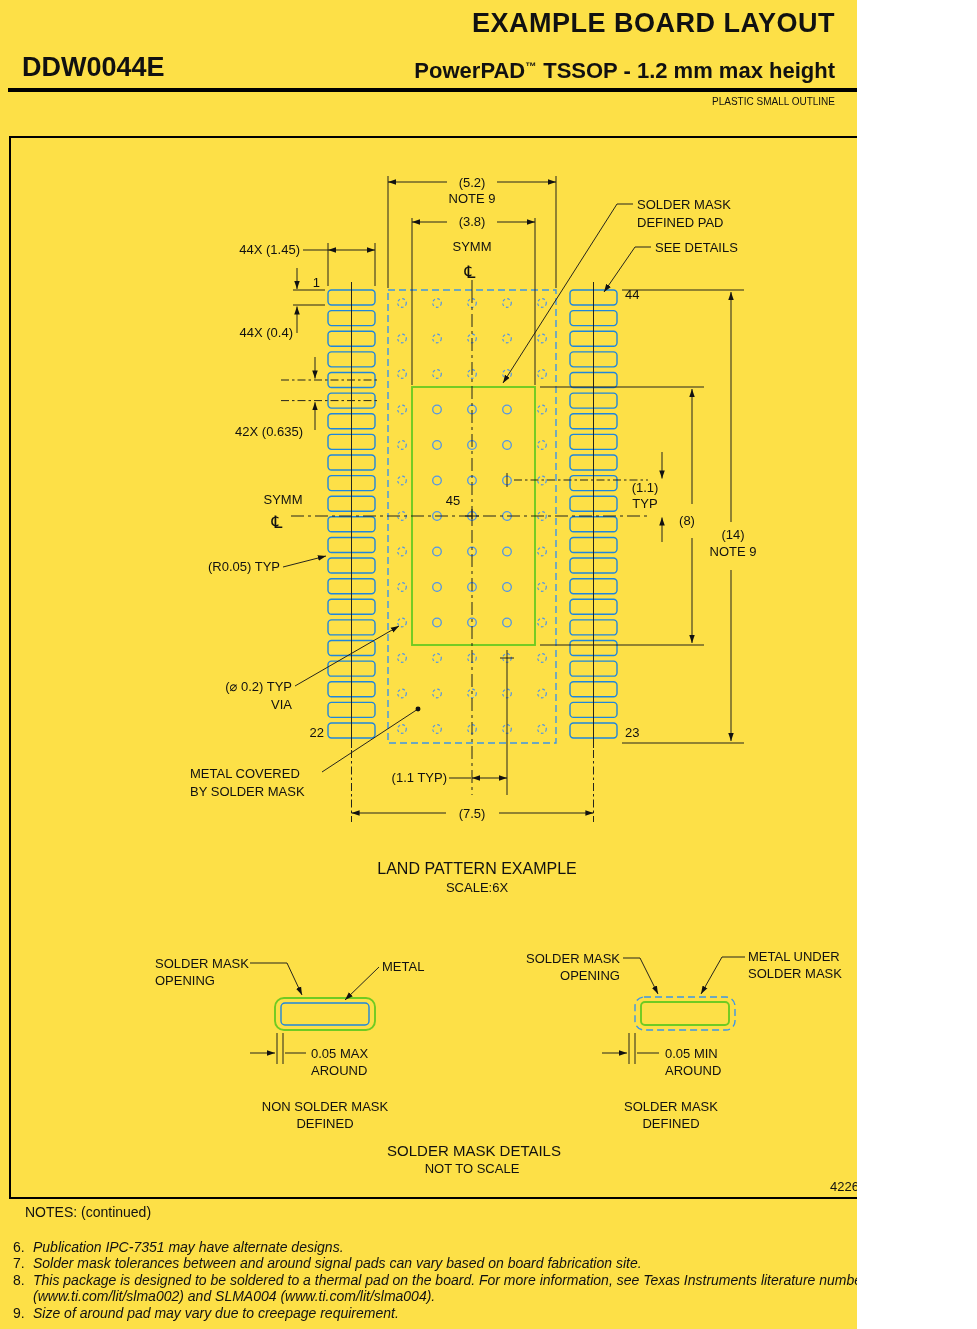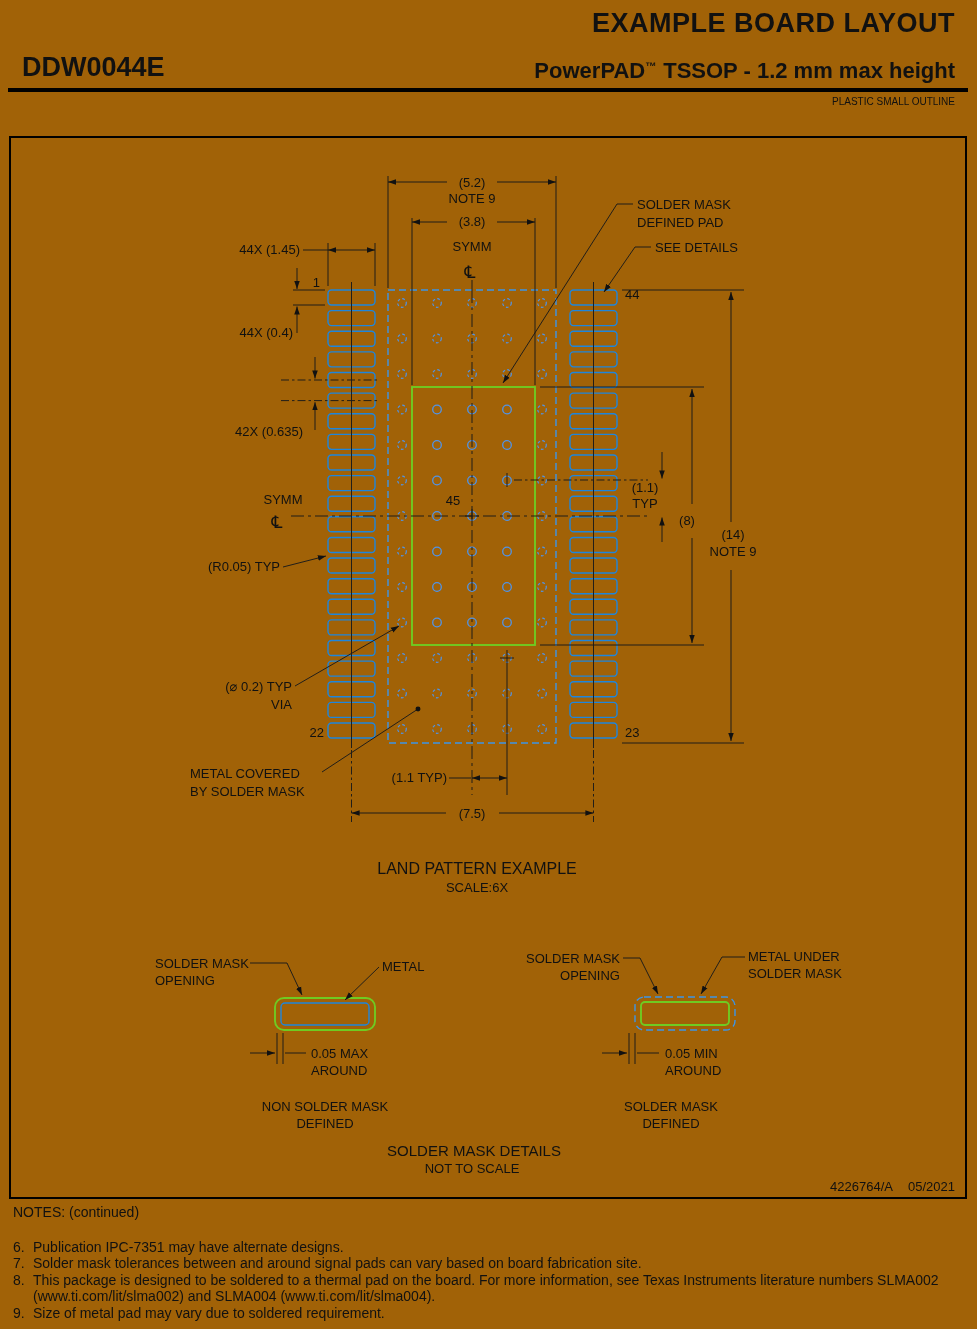--- a/index.html
+++ b/index.html
@@ -1,16 +1,16 @@
 <!DOCTYPE html>
 <html style="--copper: #1e86dd; --viablue: #4f94ea; --maskgreen: #6fcb22; --dashblue: #3d95e8;"><head>
 <meta charset="utf-8">
 <style>
   html,body{margin:0;padding:0;background:#ffffff;}
-  #page{position:relative;width:977px;height:1329px;background:#a16207;overflow:hidden;
+  #page{position:relative;width:857px;height:1329px;background:#fde047;overflow:hidden;
         font-family:"Liberation Sans",sans-serif;color:#111;}
   
   .hdr-title{position:absolute;top:8px;right:22px;font-size:27px;font-weight:bold;letter-spacing:.5px;}
   .hdr-part{position:absolute;top:52px;left:22px;font-size:27px;font-weight:bold;}
   .hdr-pkg{position:absolute;top:58px;right:22px;font-size:22px;font-weight:bold;}
   .hdr-pkg sup{font-size:11px;vertical-align:8px;font-weight:bold;}
   .pkg-rest{margin-left:7px;}
   .hdr-rule{position:absolute;top:88px;left:8px;width:960px;height:4px;background:#000;}
   .hdr-sub{position:absolute;top:96px;right:22px;font-size:10px;}
   
@@ -25,24 +25,24 @@
   .via-solid{fill:none;stroke:var(--viablue,#4f94ea);stroke-width:1.3;}
   .via-dash{fill:none;stroke:var(--viablue,#4f94ea);stroke-width:1.2;stroke-dasharray:2.7 2.3;}
   text{font-family:"Liberation Sans",sans-serif;font-size:13px;fill:#111;}
   .tm{text-anchor:middle;}
   .te{text-anchor:end;}
   .big{font-size:16px;}
   .med{font-size:15px;}
   .clsym{font-family:"DejaVu Sans",sans-serif;font-size:17px;}
   
   .notes{position:absolute;left:13px;top:1204px;width:948px;font-size:14px;line-height:16.5px;}
-  .notes-head{margin:0 0 18px 0;}
+  .notes-head{margin:0 0 18px 12px;}
   .note{display:flex;}
   .note-num{width:20px;flex:none;}
-  .note-txt{width:920px;}
+  .note-txt{width:920px;font-style:italic;}
 </style>
 </head>
 <body>
 
 <div id="page">
 
   <div class="hdr-title">EXAMPLE BOARD LAYOUT</div>
   <div class="hdr-part">DDW0044E</div>
   <div class="hdr-pkg"><span>PowerPAD</span><sup>™</sup><span class="pkg-rest">TSSOP - 1.2 mm max height</span></div>
   <div class="hdr-rule"></div>
@@ -374,16 +374,16 @@
     <div class="note">
       <span class="note-num">7.</span>
       <span class="note-txt">Solder mask tolerances between and around signal pads can vary based on board fabrication site.</span>
     </div>
     <div class="note">
       <span class="note-num">8.</span>
       <span class="note-txt">This package is designed to be soldered to a thermal pad on the board. For more information, see Texas Instruments literature numbers SLMA002 (www.ti.com/lit/slma002) and SLMA004 (www.ti.com/lit/slma004).</span>
     </div>
     <div class="note">
       <span class="note-num">9.</span>
-      <span class="note-txt">Size of metal pad may vary due to soldered requirement.</span>
+      <span class="note-txt">Size of around pad may vary due to creepage requirement.</span>
     </div>
   </div>
 </div>
 
 </body></html>

